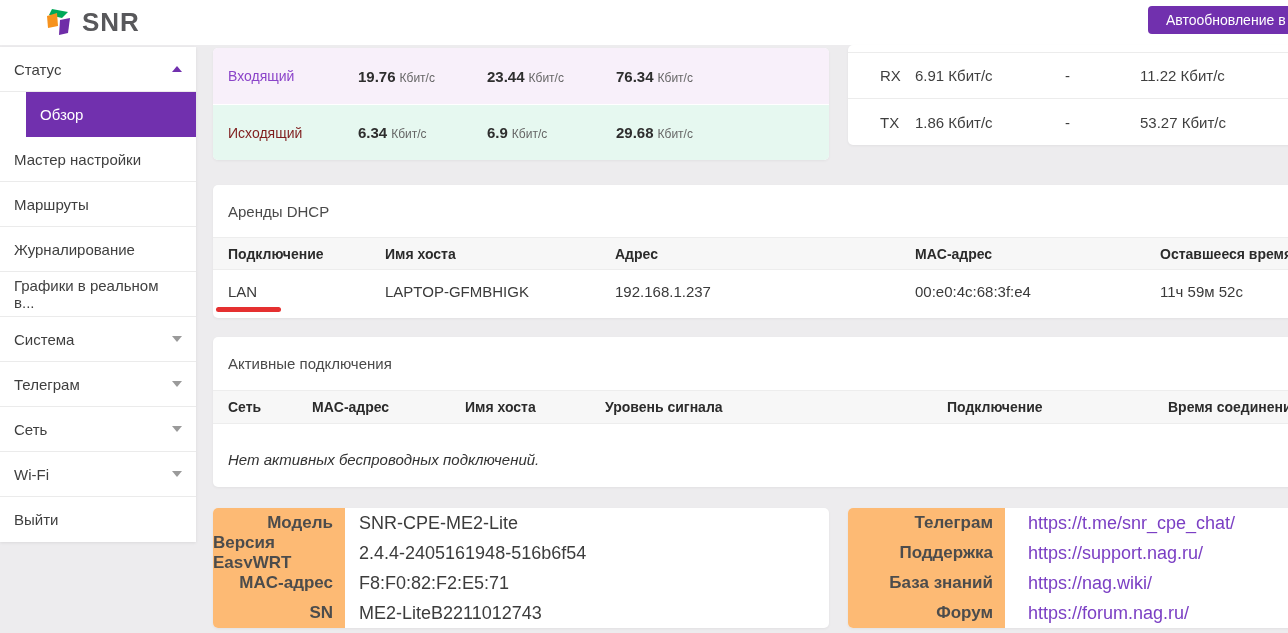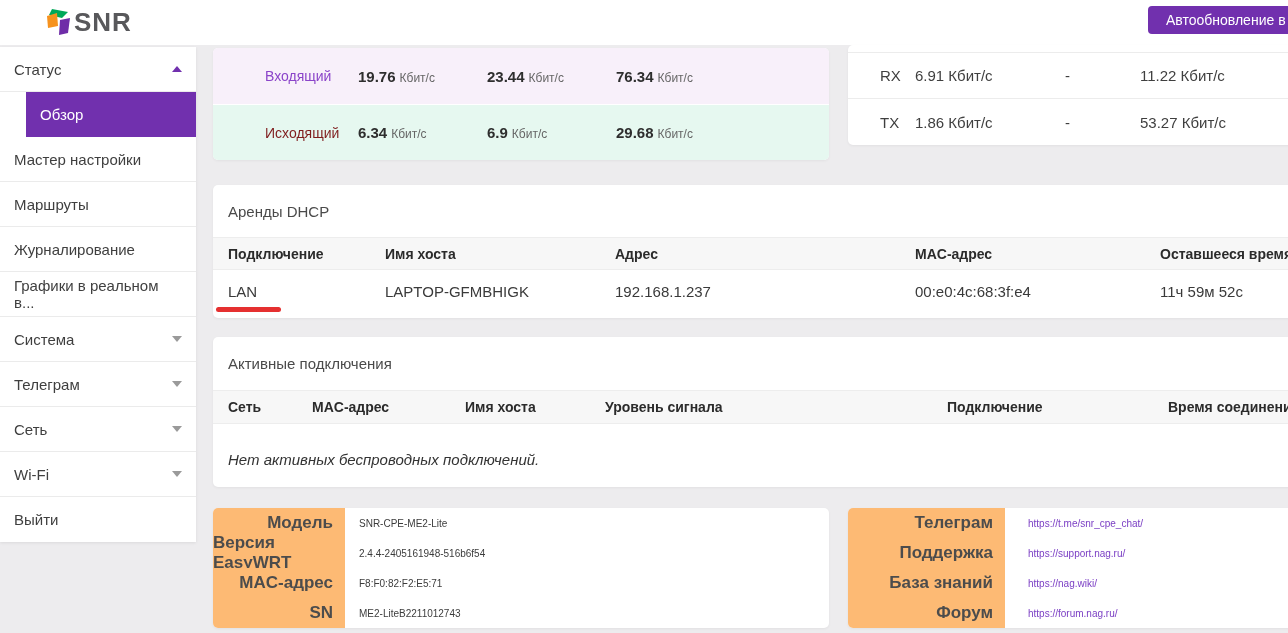--- a/index.html
+++ b/index.html
@@ -5,21 +5,21 @@
   * { margin:0; padding:0; box-sizing:border-box; }
   html,body { width:1288px; height:633px; overflow:hidden; }
   body {
     font-family:"Liberation Sans", sans-serif;
     background:#edecee;
     position:relative;
     color:#3a3a3a;
   }
   
   .topbar { position:absolute; left:0; top:0; width:1288px; height:45px; background:#ffffff; }
-  .logo { position:absolute; left:46px; top:7px; display:flex; align-items:center; }
+  .logo { position:absolute; left:46px; top:7px; display:flex; align-items:center; gap:8px; }
   .logo-text { font-size:26px; font-weight:bold; color:#58585b; letter-spacing:1px; }
   .autorefresh-btn {
     position:absolute; left:1148px; top:6px; height:28px;
     background:#7130ae; color:#fff; border:none; border-radius:4px;
     font-family:"Liberation Sans", sans-serif; font-size:14px;
     padding:0 18px; white-space:nowrap; cursor:pointer; line-height:28px;
   }
   
   .sidebar {
     position:absolute; left:0; top:47px; width:196px; background:#fff;
@@ -39,21 +39,21 @@
   
   .card { position:absolute; background:#fff; border-radius:5px; box-shadow:0 1px 3px rgba(0,0,0,.05); overflow:hidden; }
   .card-title { height:52px; display:flex; align-items:center; padding-left:15px; font-size:15px; color:#4a4a4a; }
   .thead { background:#f7f7f7; border-top:1px solid #ededed; border-bottom:1px solid #ededed; font-weight:bold; color:#2b2b2b; font-size:14px; }
   .trow  { color:#3a3a3a; font-size:15px; }
   
   .traffic-card { left:213px; top:48px; width:616px; }
   .traffic-row { height:56px; display:grid; grid-template-columns:130px 129px 129px 129px; align-items:center; padding-left:15px; }
   .traffic-row.incoming { background:#f8f0fa; }
   .traffic-row.outgoing { background:#e6f8f0; border-top:1px solid #ffffff; }
-  .traffic-label { font-size:14px;margin-left:37px; }
+  .traffic-label { font-size:14px; }
   .incoming .traffic-label { color:#8b44c9; }
   .outgoing .traffic-label { color:#7f1d1d; }
   .tval { font-size:15px; font-weight:bold; color:#2e2e2e; white-space:nowrap; }
   .tunit { font-size:12px; font-weight:normal; color:#666; margin-left:4px; }
   
   .rxtx-card { left:848px; top:45px; width:452px; border-radius:5px; }
   .rxtx-sliver { height:8px; border-bottom:1px solid #ececec; }
   .rxtx-row { height:46px; display:grid; grid-template-columns:35px 150px 75px auto; align-items:center; padding-left:32px; font-size:15px; color:#3f3f3f; border-bottom:1px solid #ececec; }
   .rxtx-row:last-child { border-bottom:none; }
   
@@ -70,21 +70,21 @@
   .active-head { height:34px; }
   .empty-row { height:63px; display:flex; align-items:center; padding:8px 0 0 15px; font-style:italic; font-size:15px; color:#333; }
   
   .kv-card { display:grid; }
   .device-card { left:213px; top:508px; width:616px; height:120px; grid-template-columns:132px 1fr; }
   .links-card  { left:848px; top:508px; width:452px; height:120px; grid-template-columns:157px 1fr; }
   .kv-label {
     background:#fdba74; height:30px; display:flex; align-items:center; justify-content:flex-end;
     padding-right:12px; font-size:17px; font-weight:bold; color:#4c4c4c;
   }
-  .kv-value { height:30px; display:flex; align-items:center; padding-left:14px; font-size:10px; color:#3c3c3c; white-space:nowrap; }
+  .kv-value { height:30px; display:flex; align-items:center; padding-left:14px; font-size:18px; color:#3c3c3c; white-space:nowrap; }
   .links-card .kv-value { padding-left:23px; }
   .kv-value a { color:#7b3fc4; text-decoration:none; }
 </style>
 </head>
 <body>
 
 <div class="topbar">
   <div class="logo">
     <svg width="28" height="30" viewBox="0 0 28 30">
       <polygon points="6,1 22,4 16,10 3,7" fill="#00a859"></polygon>

